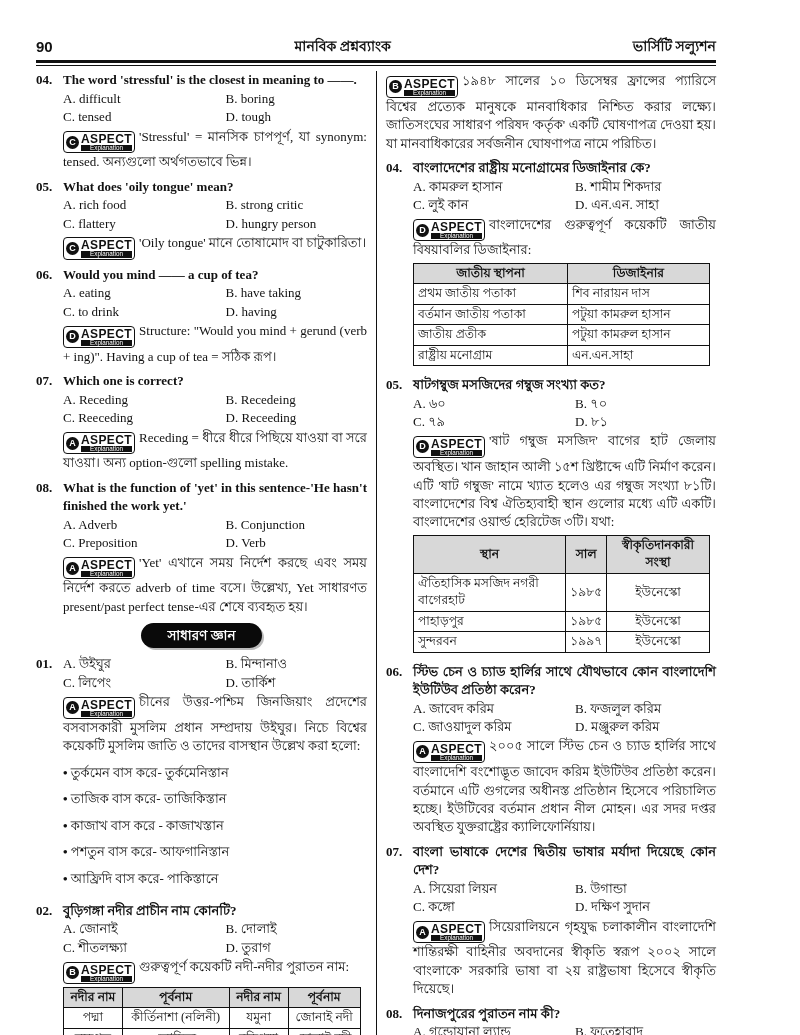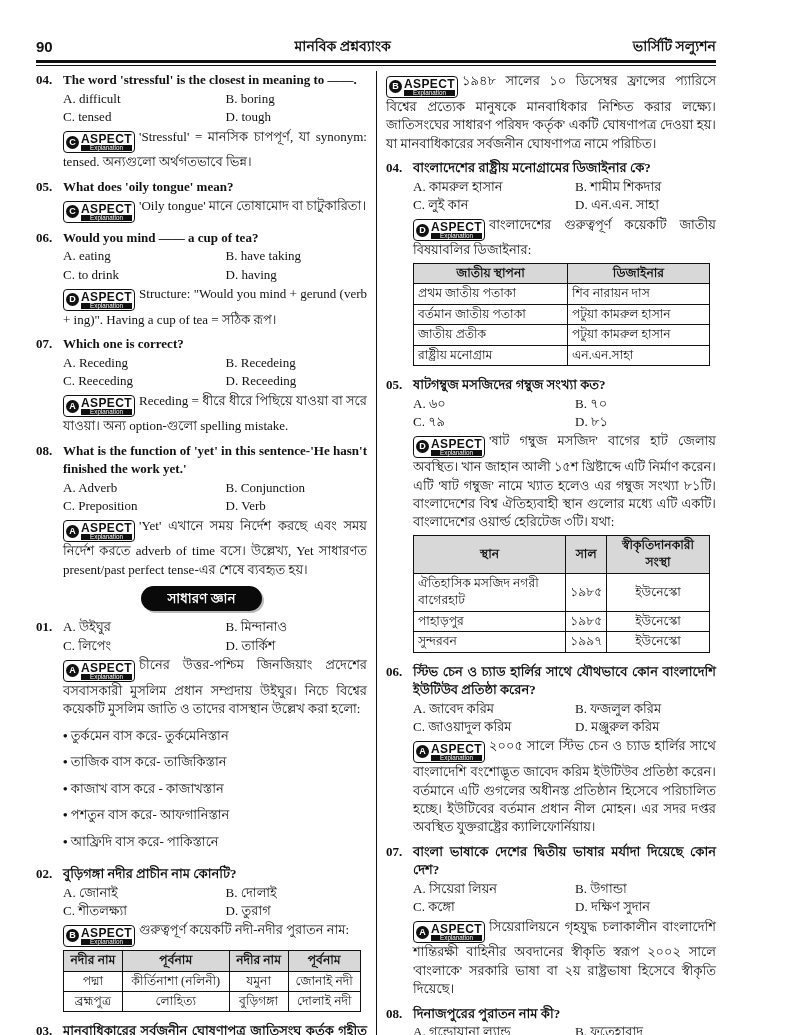--- a/index.html
+++ b/index.html
@@ -89,20 +89,26 @@
                 </span>
               </span><span>'Stressful' = মানসিক চাপপূর্ণ, যা synonym: tensed. অন্যগুলো অর্থগতভাবে ভিন্ন।</span>
           </div>
         </div>
       </div>
 
       <div class="q">
         <span class="qnum">05.</span>
         <div class="qbody">
           <div class="qtext">What does 'oily tongue' mean?</div>
+          <div class="opts">
+            <span class="opt">A. rich food</span>
+            <span class="opt">B. strong critic</span>
+            <span class="opt">C. flattery</span>
+            <span class="opt">D. hungry person</span>
+          </div>
           <div class="expl">
             <span class="abadge">
                 <span class="acirc">C</span>
                 <span class="abox">
                   <span class="atop">ASPECT</span>
                   <span class="abot">Explanation</span>
                 </span>
               </span><span>'Oily tongue' মানে তোষামোদ বা চাটুকারিতা।</span>
           </div>
         </div>

